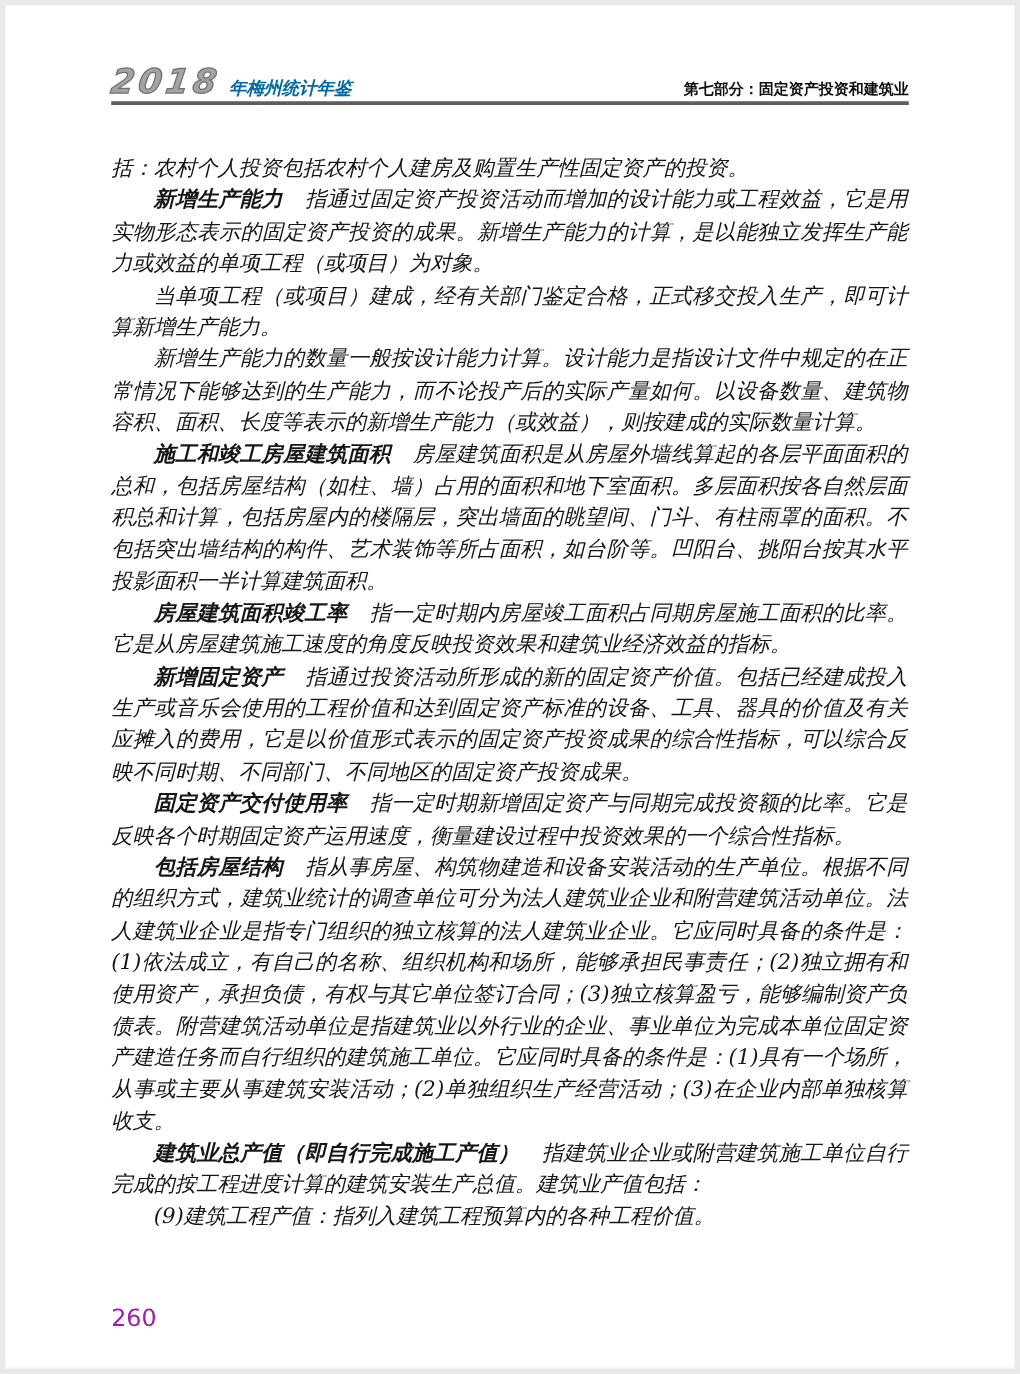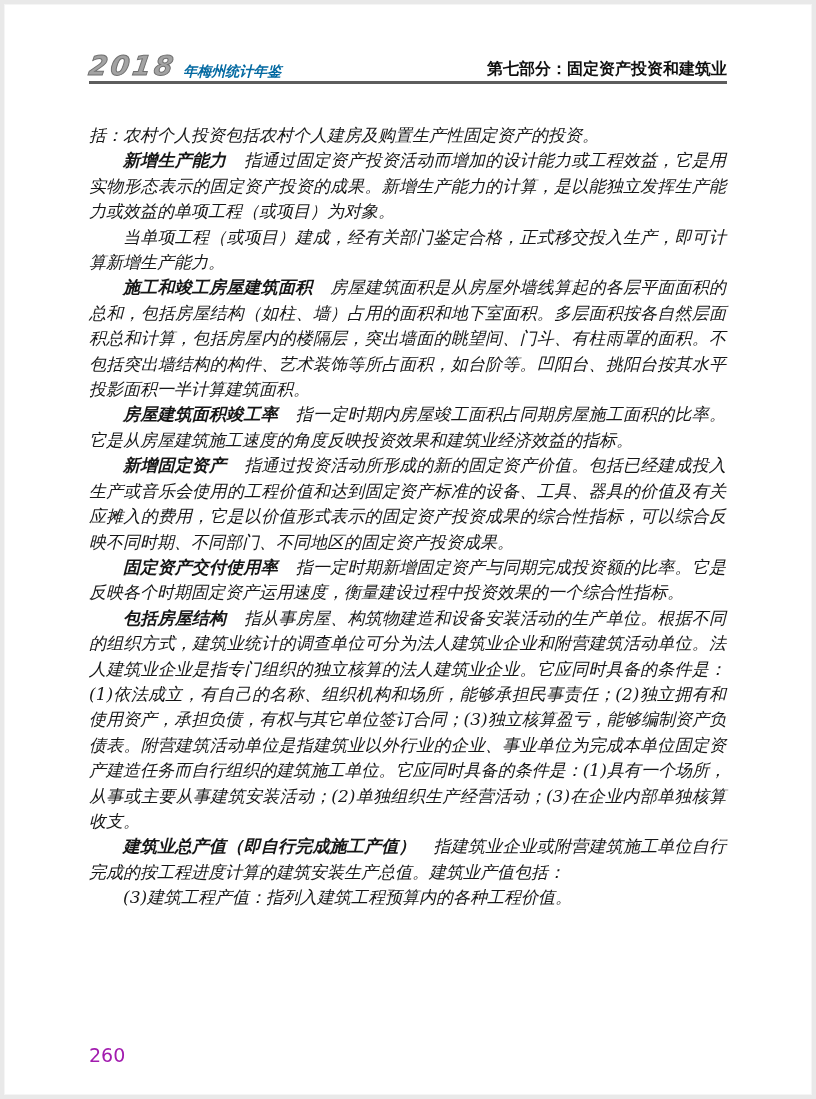--- a/index.html
+++ b/index.html
@@ -50,21 +50,21 @@
     font-weight: bold;
     font-size: 14px;
     line-height: 1;
     color: #0369a1;
     margin-left: 7px;
     padding-bottom: 1px;
   }
   .header-right {
     font-family: "DejaVu Sans", "Liberation Sans", sans-serif;
     font-weight: bold;
-    font-size: 16px;
+    font-size: 12px;
     line-height: 1;
     color: #0f0f0f;
     padding-bottom: 2px;
   }
   .rule {
     position: absolute;
     left: 85px;
     right: 85px;
     top: 77px;
     height: 3px;
@@ -115,24 +115,25 @@
     </div>
     <div class="header-right">第七部分：固定资产投资和建筑业</div>
   </div>
 
   <div class="rule"></div>
 
   <div class="content">
       <p class="">括：农村个人投资包括农村个人建房及购置生产性固定资产的投资。</p>
       <p class="indent"><span class="term">新增生产能力</span>指通过固定资产投资活动而增加的设计能力或工程效益，它是用实物形态表示的固定资产投资的成果。新增生产能力的计算，是以能独立发挥生产能力或效益的单项工程（或项目）为对象。</p>
       <p class="indent">当单项工程（或项目）建成，经有关部门鉴定合格，正式移交投入生产，即可计算新增生产能力。</p>
+      <p class="indent">新增生产能力的数量一般按设计能力计算。设计能力是指设计文件中规定的在正常情况下能够达到的生产能力，而不论投产后的实际产量如何。以设备数量、建筑物容积、面积、长度等表示的新增生产能力（或效益），则按建成的实际数量计算。</p>
       <p class="indent"><span class="term">施工和竣工房屋建筑面积</span>房屋建筑面积是从房屋外墙线算起的各层平面面积的总和，包括房屋结构（如柱、墙）占用的面积和地下室面积。多层面积按各自然层面积总和计算，包括房屋内的楼隔层，突出墙面的眺望间、门斗、有柱雨罩的面积。不包括突出墙结构的构件、艺术装饰等所占面积，如台阶等。凹阳台、挑阳台按其水平投影面积一半计算建筑面积。</p>
       <p class="indent"><span class="term">房屋建筑面积竣工率</span>指一定时期内房屋竣工面积占同期房屋施工面积的比率。它是从房屋建筑施工速度的角度反映投资效果和建筑业经济效益的指标。</p>
       <p class="indent"><span class="term">新增固定资产</span>指通过投资活动所形成的新的固定资产价值。包括已经建成投入生产或音乐会使用的工程价值和达到固定资产标准的设备、工具、器具的价值及有关应摊入的费用，它是以价值形式表示的固定资产投资成果的综合性指标，可以综合反映不同时期、不同部门、不同地区的固定资产投资成果。</p>
       <p class="indent"><span class="term">固定资产交付使用率</span>指一定时期新增固定资产与同期完成投资额的比率。它是反映各个时期固定资产运用速度，衡量建设过程中投资效果的一个综合性指标。</p>
       <p class="indent"><span class="term">包括房屋结构</span>指从事房屋、构筑物建造和设备安装活动的生产单位。根据不同的组织方式，建筑业统计的调查单位可分为法人建筑业企业和附营建筑活动单位。法人建筑业企业是指专门组织的独立核算的法人建筑业企业。它应同时具备的条件是：(1)依法成立，有自己的名称、组织机构和场所，能够承担民事责任；(2)独立拥有和使用资产，承担负债，有权与其它单位签订合同；(3)独立核算盈亏，能够编制资产负债表。附营建筑活动单位是指建筑业以外行业的企业、事业单位为完成本单位固定资产建造任务而自行组织的建筑施工单位。它应同时具备的条件是：(1)具有一个场所，从事或主要从事建筑安装活动；(2)单独组织生产经营活动；(3)在企业内部单独核算收支。</p>
       <p class="indent"><span class="term">建筑业总产值（即自行完成施工产值）</span>指建筑业企业或附营建筑施工单位自行完成的按工程进度计算的建筑安装生产总值。建筑业产值包括：</p>
-      <p class="indent">(3)建筑工程产值：指列入建筑工程预算内的各种工程价值。</p>
+      <p class="indent">(9)建筑工程产值：指列入建筑工程预算内的各种工程价值。</p>
     </div>
 
   <div class="pagenum">260</div>
 
 </div>
 
 </body></html>

